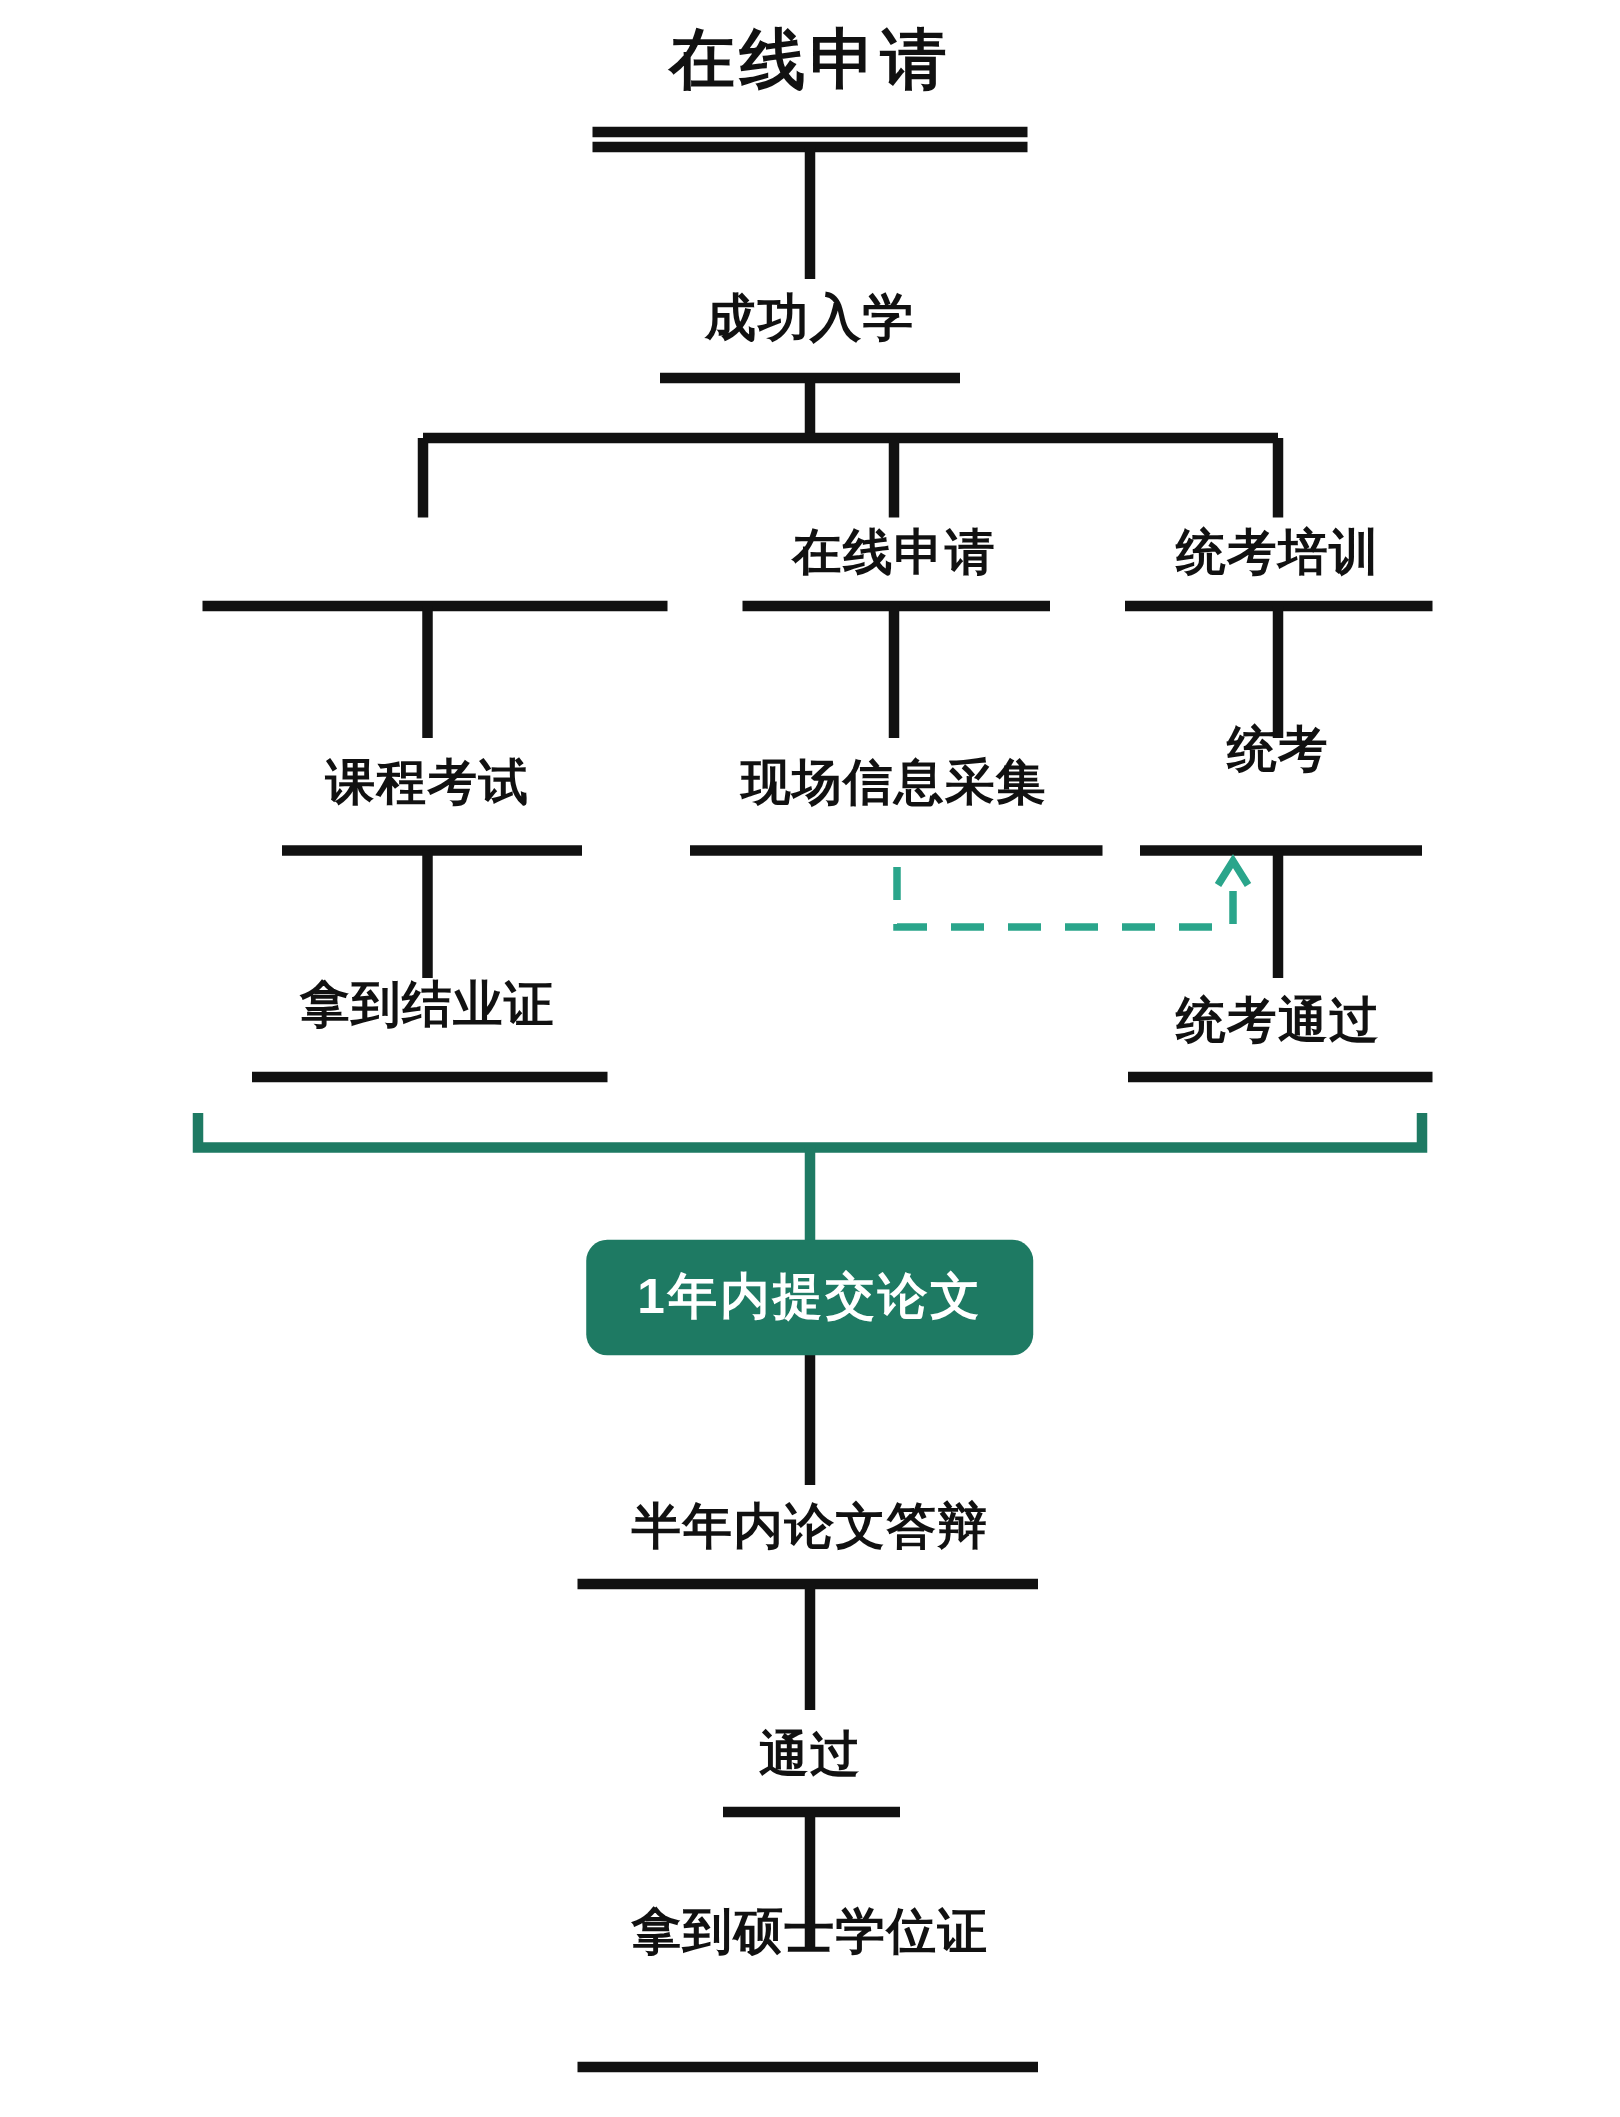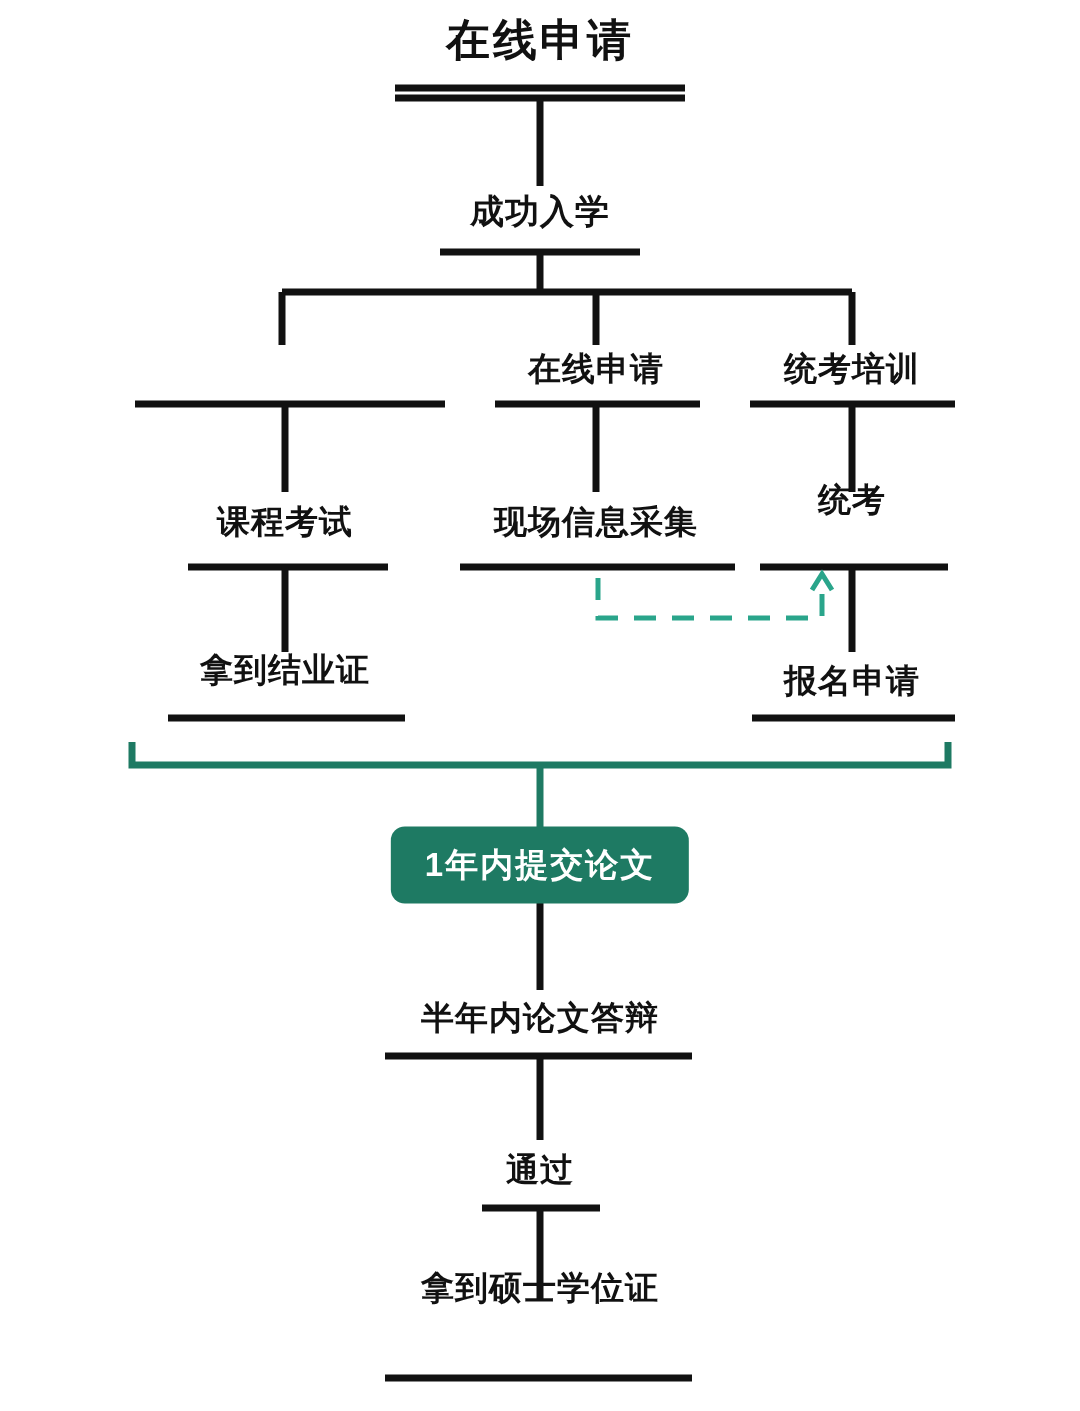--- a/index.html
+++ b/index.html
@@ -131,21 +131,21 @@
   <div class="node node-lvl2" style="left:852px; top:369px;">统考培训</div>
 
   <div class="node node-lvl3" style="left:285px; top:522px;">课程考试</div>
 
   <div class="node node-lvl3" style="left:596px; top:522px;">现场信息采集</div>
 
   <div class="node node-lvl3" style="left:852px; top:500px;">统考</div>
 
   <div class="node node-lvl4" style="left:285px; top:670px;">拿到结业证</div>
 
-  <div class="node node-lvl4" style="left:852px; top:681px;">报名申请</div>
+  <div class="node node-lvl4" style="left:852px; top:681px;">统考通过</div>
 
   <div class="node node-pill" style="left:540px; top:865px;">1年内提交论文</div>
 
   <div class="node node-plain" style="left:540px; top:1018px;text-align:right;">半年内论文答辩</div>
 
   <div class="node node-plain" style="left:540px; top:1170px;">通过</div>
 
   <div class="node node-plain" style="left:540px; top:1288px;">拿到硕士学位证</div>
 
 </div>

